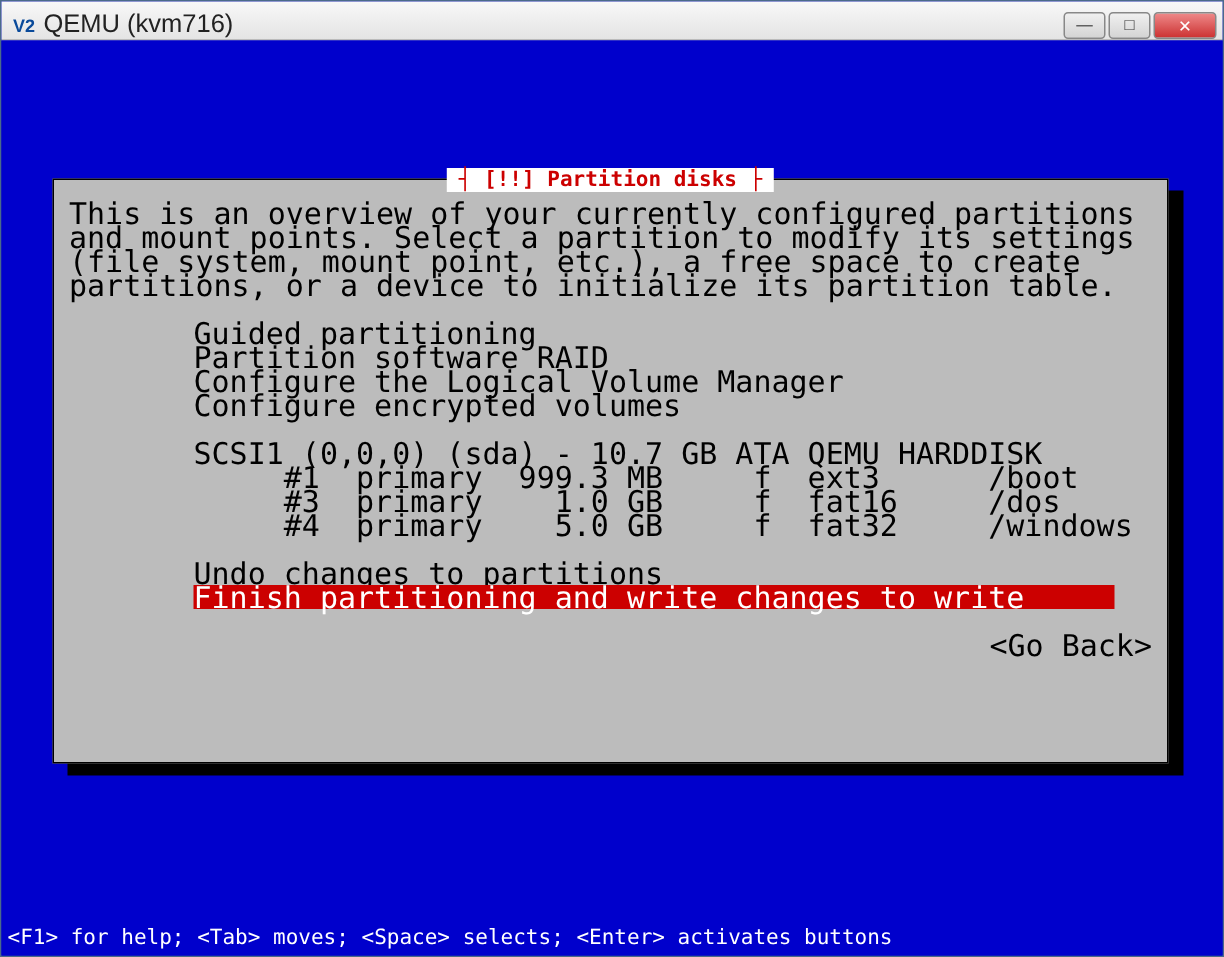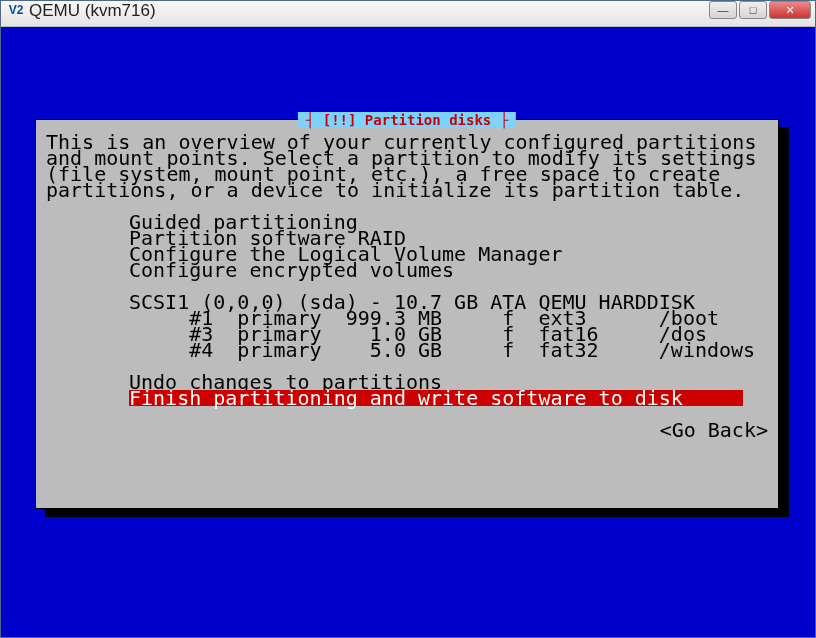--- a/index.html
+++ b/index.html
@@ -16,21 +16,21 @@
     top: 0; left: 0;
     width: 816px; height: 638px;
     border: 1px solid #4a6a8a;
     background: #0000cc;
   }
   .titlebar {
     height: 26px;
     background: linear-gradient(to bottom, #f8f8f8, #e4e4e4);
     border-bottom: 1px solid #bbb;
     display: flex;
-    align-items: flex-start;
+    align-items: flex-end;
     padding: 0 2px;
   }
   .title-icon {
     width: 18px; height: 18px;
     margin: 0 4px;
     display: inline-flex;
     align-items: center;
     justify-content: center;
     font-weight: bold;
     font-size: 12px;
@@ -77,21 +77,21 @@
     width: 744px;
     height: 390px;
     background: #bcbcbc;
     border: 1px solid #000;
   }
   .dialog-title {
     position: absolute;
     top: -8px;
     left: 50%;
     transform: translateX(-50%);
-    background: #7dd3fc;
+    background: #ffffff;
     padding: 0 8px;
     color: #cc0000;
     font-family: "DejaVu Sans Mono", "Courier New", monospace;
     font-size: 14px;
     font-weight: bold;
     white-space: nowrap;
   }
   .dialog-body {
     padding: 14px 10px;
     font-family: "DejaVu Sans Mono", "Courier New", monospace;
@@ -161,21 +161,22 @@
           <div class="spacer"></div>
 
           <div class="menu-item">SCSI1 (0,0,0) (sda) - 10.7 GB ATA QEMU HARDDISK</div>
           <div class="menu-item">     #1  primary  999.3 MB     f  ext3      /boot</div>
           <div class="menu-item">     #3  primary    1.0 GB     f  fat16     /dos</div>
           <div class="menu-item">     #4  primary    5.0 GB     f  fat32     /windows</div>
 
           <div class="spacer"></div>
 
           <div class="menu-item">Undo changes to partitions</div>
-          <div class="menu-item selected">Finish partitioning and write software to disk</div>
+          <div class="menu-item selected">Finish partitioning and write changes to write</div>
         </div>
 
         <div class="goback menu-item">&lt;Go Back&gt;</div>
       </div>
     </div>
 
+    <div class="helpbar">&lt;F1&gt; for help; &lt;Tab&gt; moves; &lt;Space&gt; selects; &lt;Enter&gt; activates buttons</div>
   </div>
 </div>
 
 </body></html>

